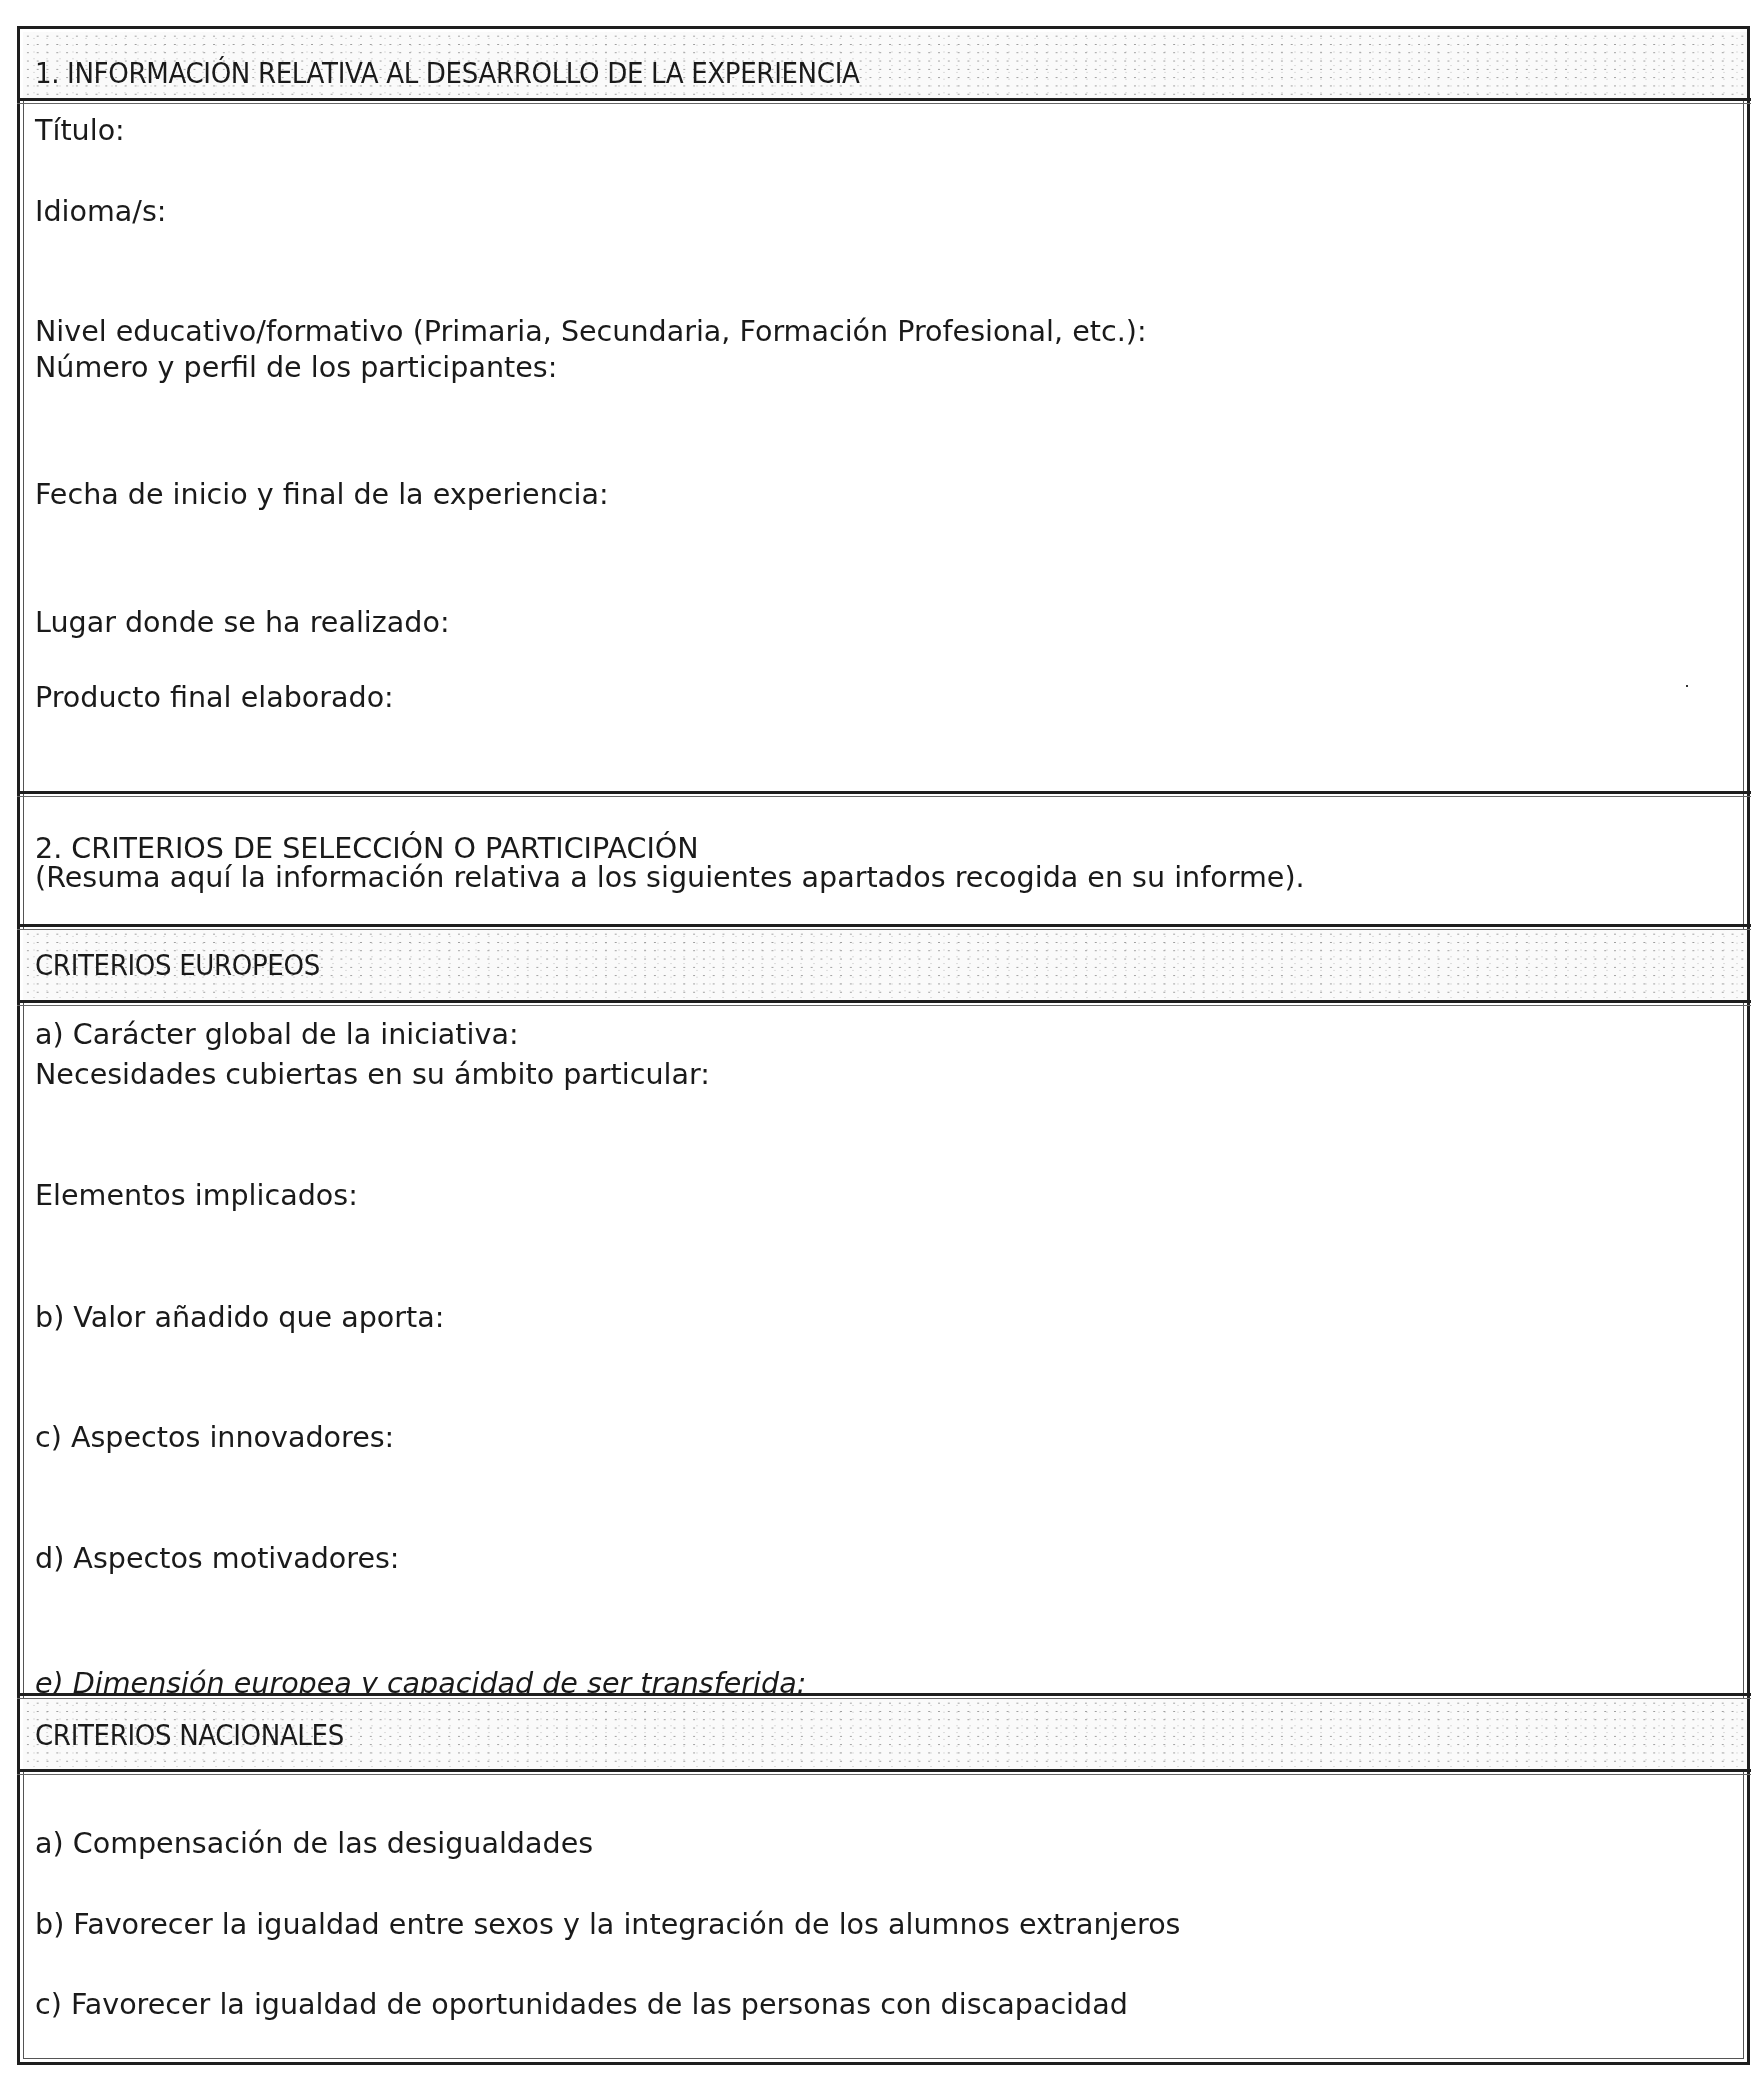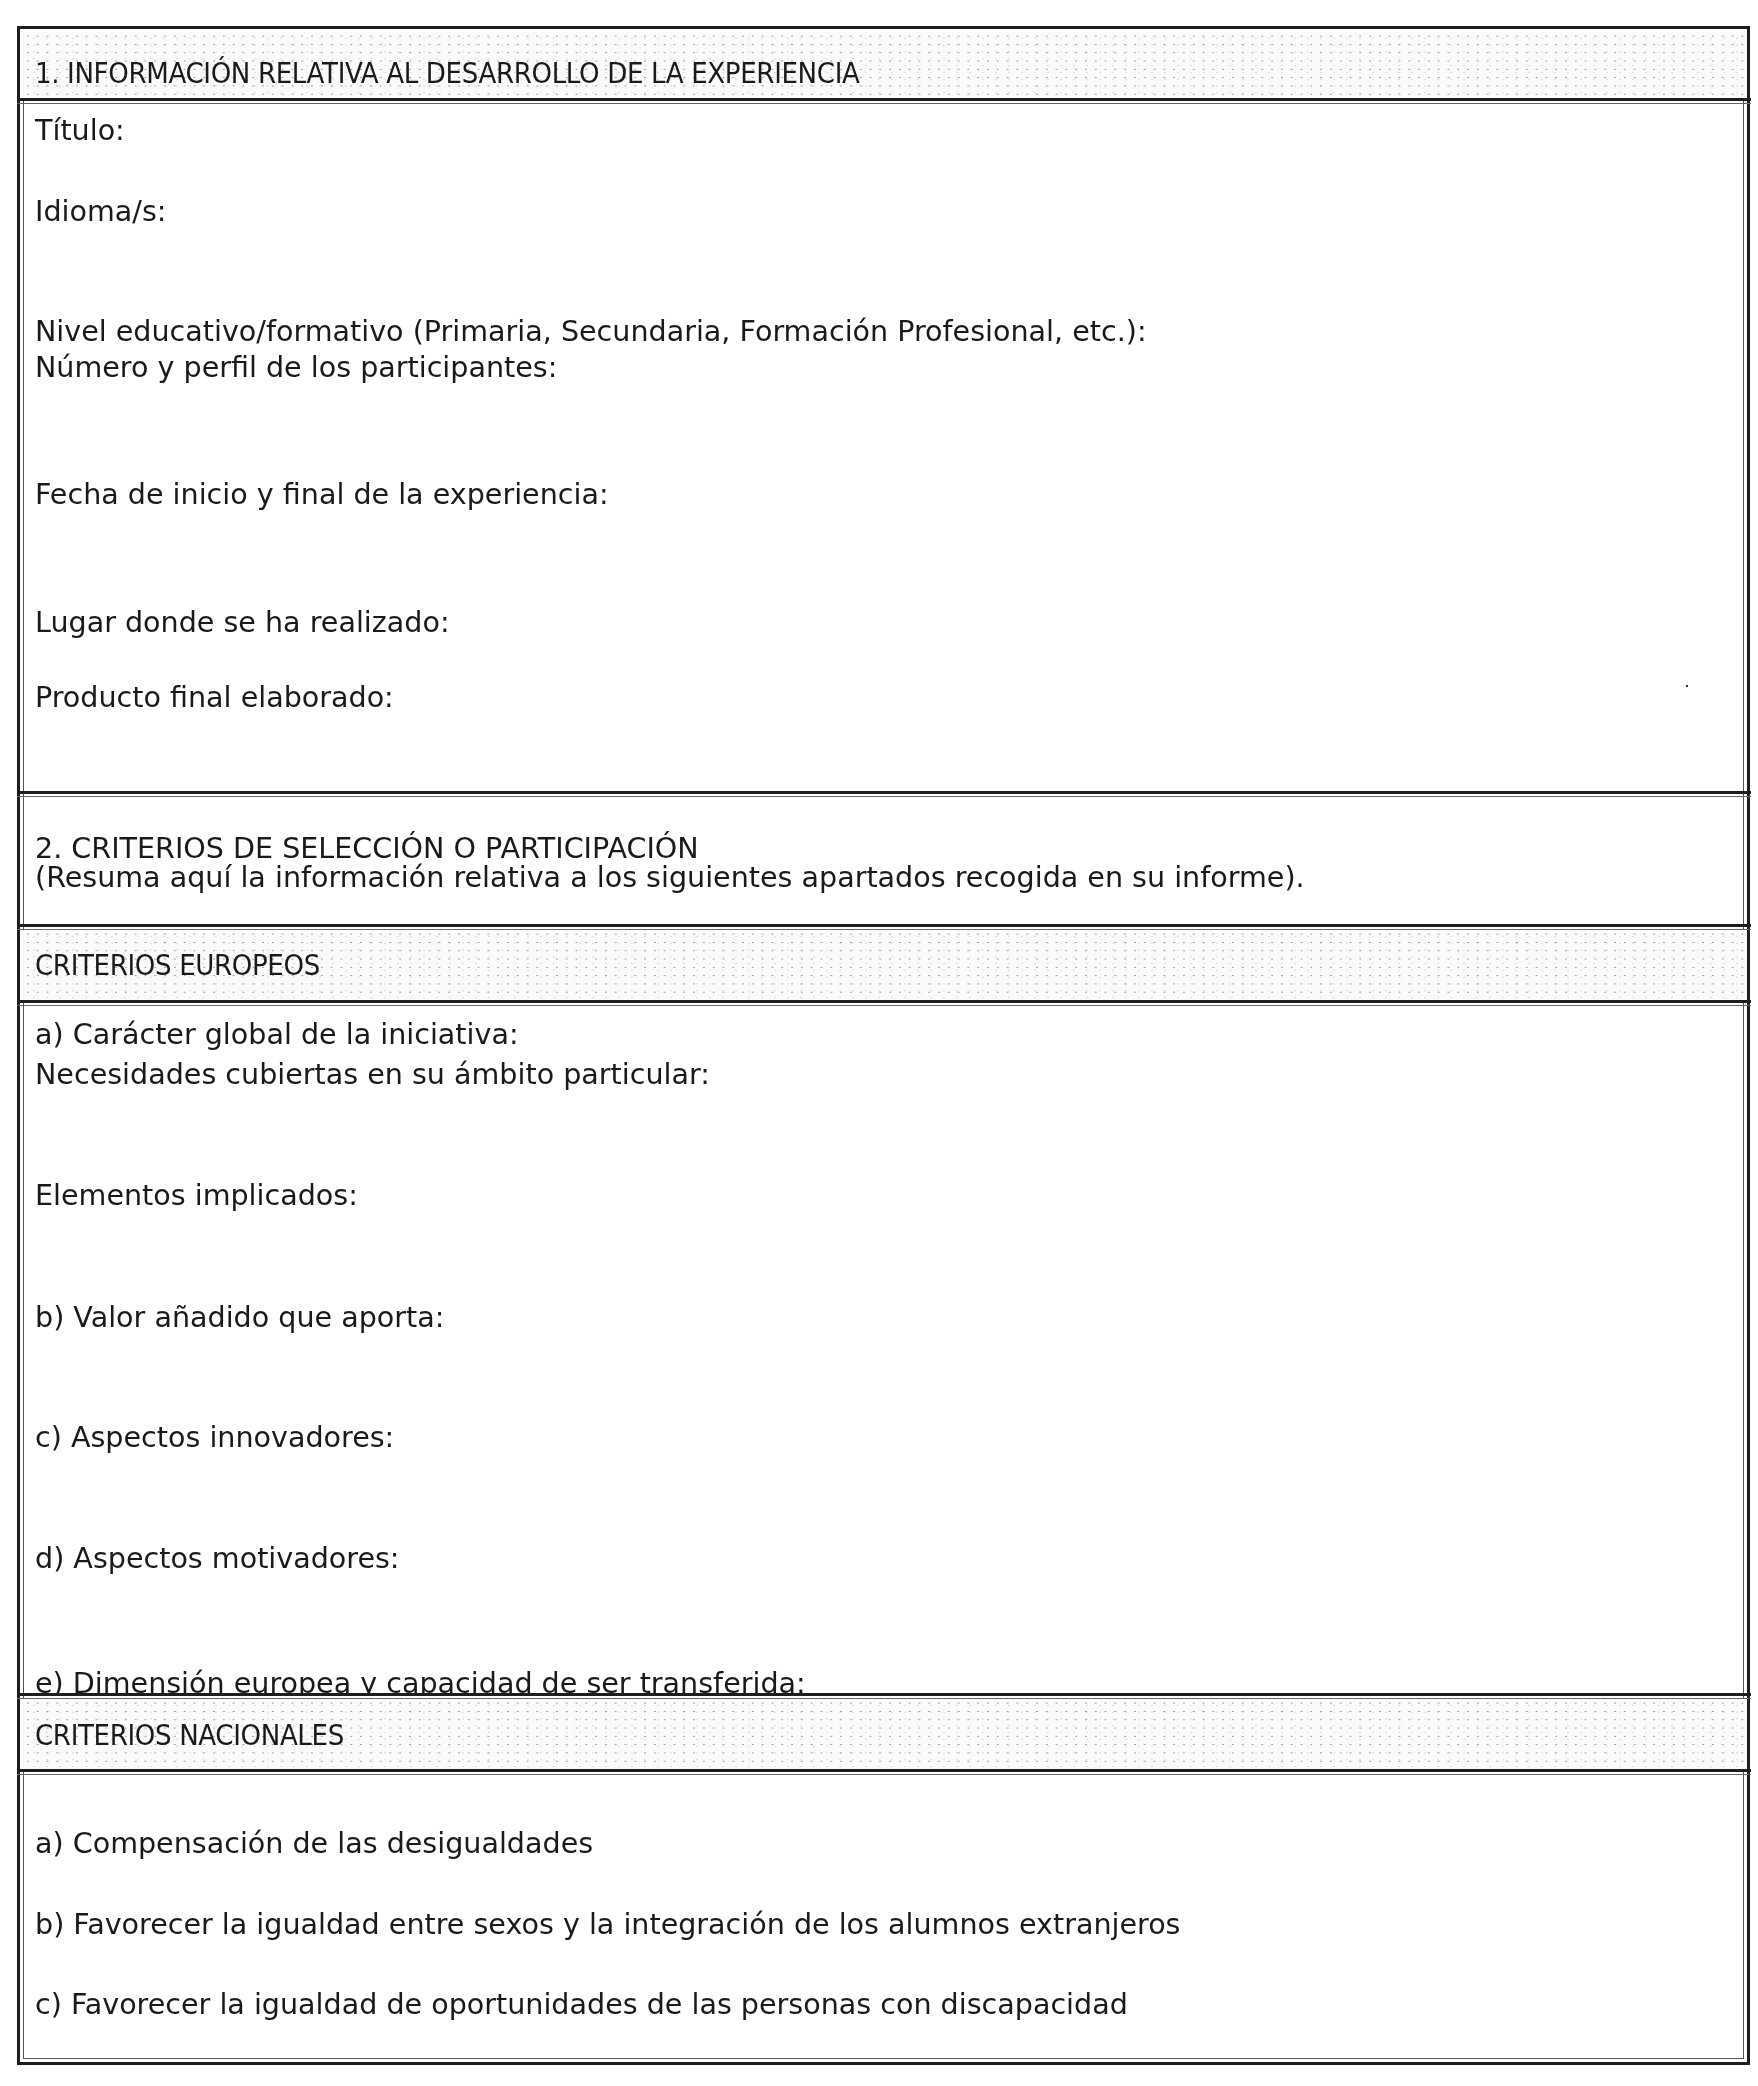--- a/index.html
+++ b/index.html
@@ -14,21 +14,21 @@
   .band { position: absolute; left: 22.6px; width: 1724px;
           background-color: #fafafa;
           background-image: radial-gradient(#9a9a9a 0.6px, transparent 0.9px),
                             radial-gradient(#bcbcbc 0.5px, transparent 0.8px);
           background-size: 9.8px 8.3px, 13px 6.8px;
           background-position: 0 0, 4.5px 3px; }
   .t { position: absolute; left: 35px; white-space: nowrap; font-size: 29px; line-height: 35px;
        transform-origin: 0 0; }
   .hdr { font-size: 29px; transform: scaleX(0.9); letter-spacing: -0.4px; }
   .body { transform: scaleX(0.985); }
-  .clip-e { position: absolute; left: 22.6px; top: 1651px; width: 1594px; height: 44px; overflow: hidden; }
+  .clip-e { position: absolute; left: 22.6px; top: 1651px; width: 1594px; height: 44px; overflow: hidden; font-style: italic; }
   .clip-e .t { top: 15px; left: 12px; text-decoration: underline; text-decoration-thickness: 1.5px; }
   .dot { position: absolute; left: 1686px; top: 685px; width: 2.3px; height: 2.3px; background: #333; }
 </style>
 </head>
 <body>
 
 <div class="frame"></div>
 
 <div class="band" style="top:32px;height:66px;"></div>
 <div class="t hdr" style="top:56px;">1. INFORMACIÓN RELATIVA AL DESARROLLO DE LA EXPERIENCIA</div>

